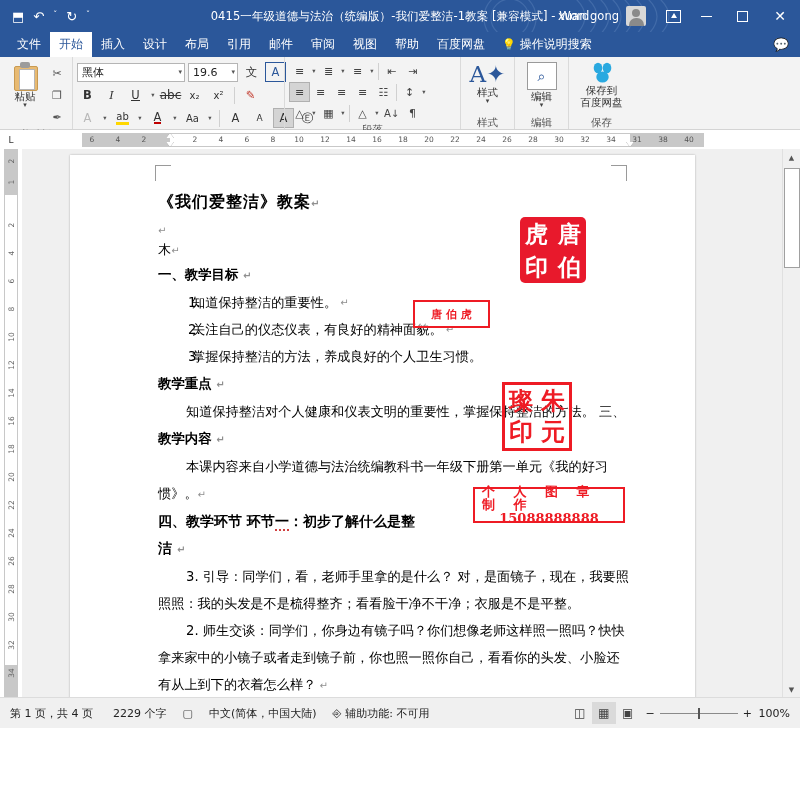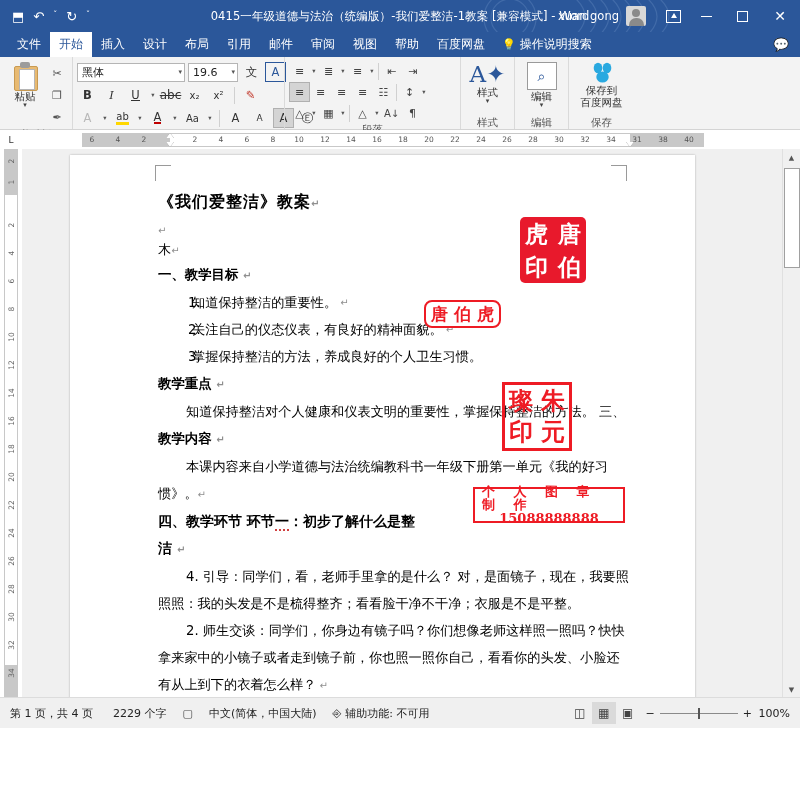--- a/index.html
+++ b/index.html
@@ -546,35 +546,35 @@
           <p class="p ind"><span>本课内容来自小学道德与法治统编教科书一年级下册第一单元《我的好习</span></p>
           <p class="p"><span>惯》。</span><span class="pmark">↵</span></p>
 
           <p class="p hd" style="font-size:14px">
             <span>四、教学环节 环节</span><span class="wavy">一</span><span>：初步了解什么是整</span>
           </p>
           <p class="p hd" style="font-size:14px">
             <span>洁</span> <span class="pmark">↵</span>
           </p>
 
-          <p class="p ind"><span>4. 引导：同学们，看，老师手里拿的是什么？ 对，是面镜子，现在，我要照</span></p>
+          <p class="p ind"><span>3. 引导：同学们，看，老师手里拿的是什么？ 对，是面镜子，现在，我要照</span></p>
           <p class="p"><span>照照：我的头发是不是梳得整齐；看看脸干净不干净；衣服是不是平整。</span></p>
           <p class="p ind"><span>2. 师生交谈：同学们，你身边有镜子吗？你们想像老师这样照一照吗？快快</span></p>
           <p class="p"><span>拿来家中的小镜子或者走到镜子前，你也照一照你自己，看看你的头发、小脸还</span></p>
           <p class="p"><span>有从上到下的衣着怎么样？</span><span class="pmark">&nbsp;↵</span></p>
         </div>
 
         <div class="stamp stamp-filled" style="left:450px;top:62px;width:66px;height:66px;font-size:23px;line-height:23px;">
           <span>虎</span>
           <span>唐</span>
           <span>印</span>
           <span>伯</span>
         </div>
 
-        <div class="stamp stamp-rect" style="left:354px;top:145px;width:73px;height:24px;font-size:17px;border-radius:8px;">唐 伯 虎</div>
+        <div class="stamp stamp-rect" style="left:343px;top:145px;width:73px;height:24px;font-size:11px;">唐 伯 虎</div>
 
         <div class="stamp stamp-outline" style="left:432px;top:227px;width:64px;height:63px;font-size:24px;line-height:24px;">
           <span>璨</span>
           <span>朱</span>
           <span>印</span>
           <span>元</span>
         </div>
 
         <div class="stamp stamp-ad" style="left:403px;top:332px;width:148px;height:32px;">
           <span class="l1">个 人 图 章 制 作</span>

